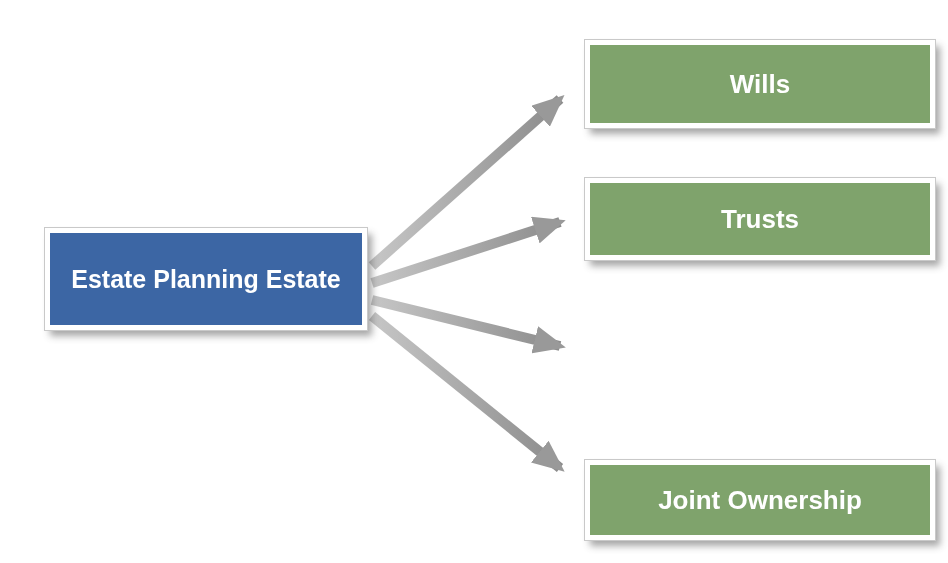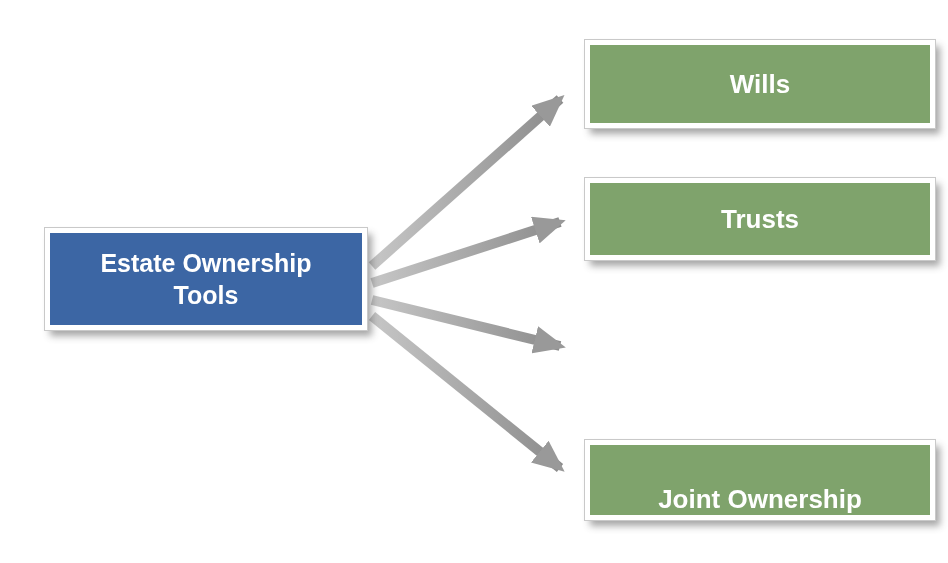--- a/index.html
+++ b/index.html
@@ -47,21 +47,21 @@
   }
   .node-leaf {
     left: 585px;
     width: 350px;
     background: #7fa36c;
     font-size: 26px;
   }
   .node-wills          { top: 40px;  height: 88px; }
   .node-trusts         { top: 178px; height: 82px; }
   .node-gifts          { top: 310px; height: 80px; }
-  .node-joint          { top: 440px; height: 80px; align-items: flex-end; }
+  .node-joint          { top: 460px; height: 80px; }
 </style>
 </head>
 <body>
 
 <div class="canvas">
 
   <svg class="connector-layer" width="948" height="563" viewBox="0 0 948 563" xmlns="http://www.w3.org/2000/svg">
     <defs>
       <linearGradient id="arrowGrad" x1="0" y1="0" x2="1" y2="0">
         <stop offset="0" stop-color="#c6c6c6"></stop>
@@ -72,21 +72,21 @@
       </marker>
     </defs>
 
     <line x1="372" y1="266" x2="560" y2="99" stroke="url(#arrowGrad)" stroke-width="10" marker-end="url(#arrowHead)"></line>
     <line x1="372" y1="283" x2="560" y2="222" stroke="url(#arrowGrad)" stroke-width="10" marker-end="url(#arrowHead)"></line>
     <line x1="372" y1="300" x2="560" y2="346" stroke="url(#arrowGrad)" stroke-width="10" marker-end="url(#arrowHead)"></line>
     <line x1="372" y1="316" x2="560" y2="468" stroke="url(#arrowGrad)" stroke-width="10" marker-end="url(#arrowHead)"></line>
   </svg>
 
   <div class="node node-root">
-    <span>Estate Ownership Tools</span>
+    <span>Estate Planning Estate</span>
   </div>
 
   <div class="node node-leaf node-trusts">
     <span>Trusts</span>
   </div>
 
   <div class="node node-leaf node-wills">
     <span>Wills</span>
   </div>
 

